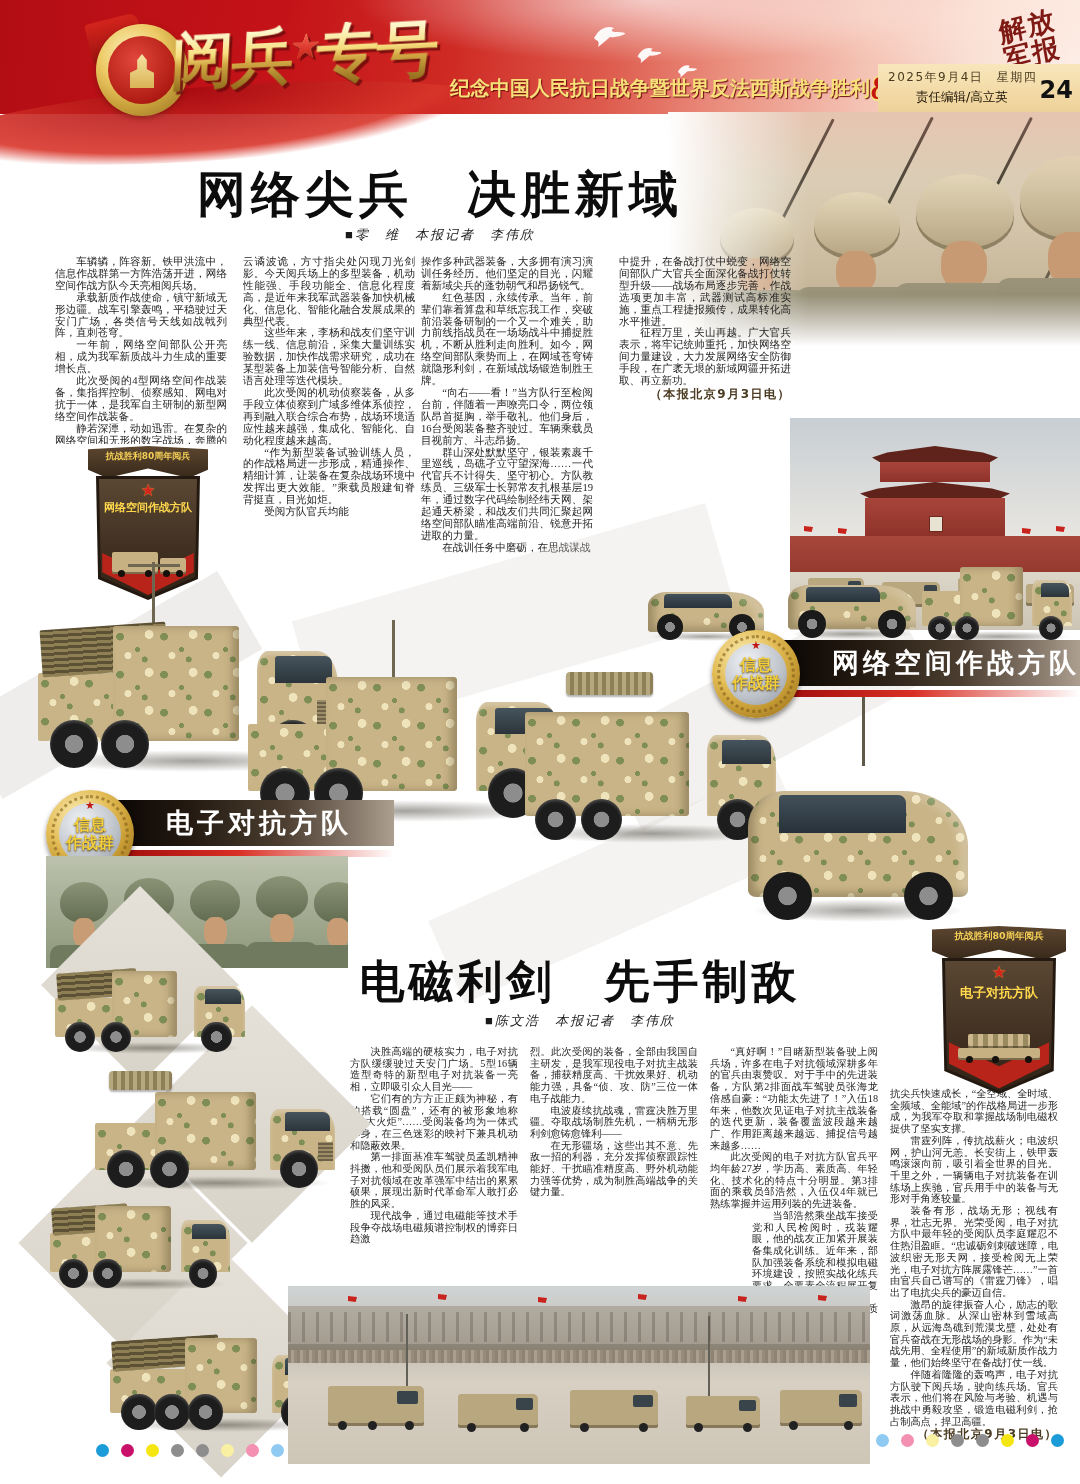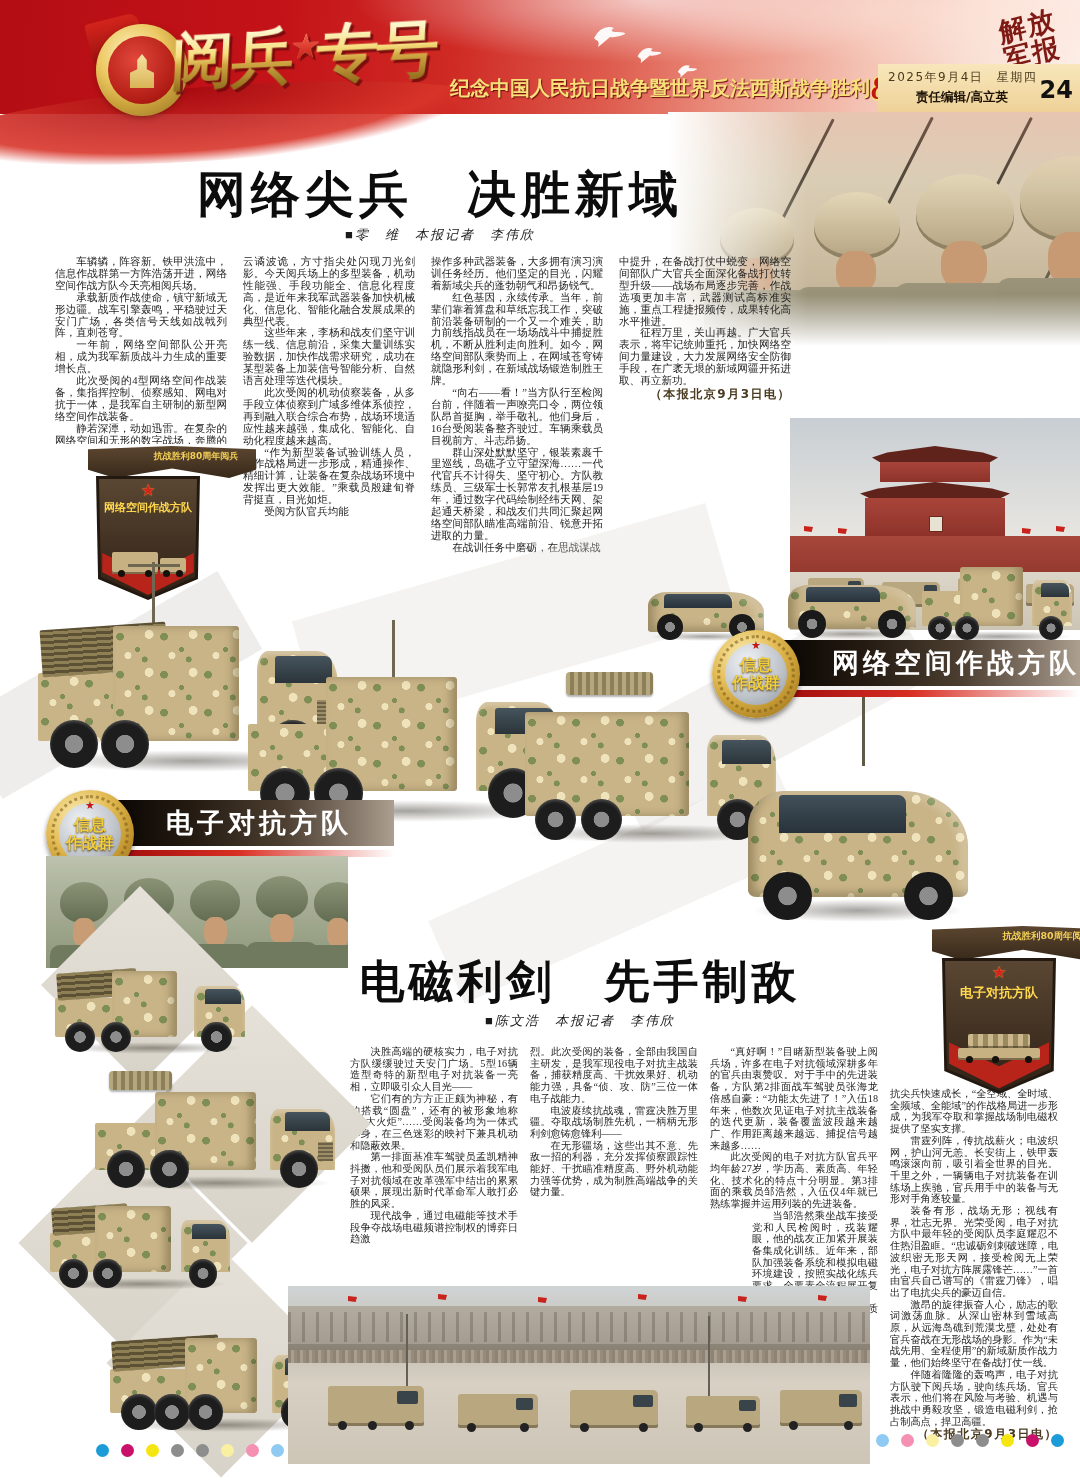--- a/index.html
+++ b/index.html
@@ -30,21 +30,21 @@
   .doves{left:592px;top:22px;width:130px;height:66px;}
   .dove{position:absolute;fill:#ffffff;opacity:.95;}
   .slogan{left:450px;top:70px;width:470px;font-family:"DejaVu Sans","Liberation Sans",sans-serif;font-weight:bold;
     font-size:20px;color:#f8e079;text-shadow:1px 1px 1px #6d0d0d;white-space:nowrap;}
   .slogan .num{font-family:"Liberation Serif",serif;font-style:italic;font-weight:900;font-size:33px;color:#c4160f;
     text-shadow:1px 1px 0 #f8e079,-1px -1px 0 #f8e079,0 2px 0 #f8e079;margin:0 1px;vertical-align:-4px;}
   .paper-name{left:988px;top:12px;width:84px;transform:rotate(-14deg) skewX(-4deg);font-weight:900;font-size:27px;line-height:1.05;
     color:#7e1a13;text-align:center;letter-spacing:2px;}
   .datebox{left:878px;top:64px;width:202px;height:48px;background:linear-gradient(#f8e7bb,#eed198);padding:5px 8px 0 10px;box-sizing:border-box;}
   .dateline{font-family:"DejaVu Sans","Liberation Sans",sans-serif;font-size:12px;color:#4a3a20;letter-spacing:1.5px;}
-  .editorline{font-family:"DejaVu Sans","Liberation Sans",sans-serif;font-size:12.5px;font-weight:bold;color:#1c1205;margin-top:3px;margin-left:28px;}
+  .editorline{font-family:"DejaVu Sans","Liberation Sans",sans-serif;font-size:12.5px;font-weight:normal;color:#1c1205;margin-top:3px;margin-left:28px;}
   .pagenum{position:absolute;right:7px;top:12px;font-family:"DejaVu Sans",sans-serif;font-size:24px;font-weight:900;color:#111;}
 
   
   .photo-rifles{left:668px;top:112px;width:412px;height:234px;overflow:hidden;
     background:linear-gradient(180deg,#e3d8c4 0%,#d5c7ad 45%,#c6b699 75%,#bcab8d 100%);}
   .sold{position:absolute;}
   .sold .helm{position:absolute;left:0;top:0;width:100%;height:48%;background:linear-gradient(#e3d7b8,#b5a482);border-radius:50% 50% 44% 44%;box-shadow:inset 0 -4px 0 #8f8163;}
   .sold .face{position:absolute;left:26%;top:42%;width:46%;height:30%;background:#cironpx;background:#c79a73;border-radius:42%;}
   .sold .bod{position:absolute;left:-22%;right:-22%;top:68%;height:42%;background:linear-gradient(#9b947a,#847d64);border-radius:14px 14px 0 0;}
   .rifle{position:absolute;width:3px;background:linear-gradient(#39342a,#6e6450);transform:rotate(27deg);transform-origin:bottom left;border-radius:2px;}
@@ -87,21 +87,21 @@
   .col p{margin:0;text-indent:2em;}
   .col p.noindent{text-indent:0;}
   .col p.dateline{text-indent:0;text-align:right;font-weight:bold;margin-top:2px;}
   .a1{top:256px;width:172px;font-size:10.6px;line-height:11.9px;}
   .a2{width:168px;font-size:10.2px;line-height:11.7px;}
 
   
   .ubadge{}
   .rib{position:absolute;background:linear-gradient(#5c4630,#38291a);
     clip-path:polygon(0 10%,50% 0,100% 10%,100% 74%,84% 100%,50% 70%,16% 100%,0 74%);
-    color:#f3cf56;font-family:"DejaVu Sans",sans-serif;font-weight:bold;text-align:center;padding-left:48px;}
+    color:#f3cf56;font-family:"DejaVu Sans",sans-serif;font-weight:bold;text-align:center;}
   .rib span{display:inline-block;margin-top:4px;}
   .shield{position:absolute;clip-path:polygon(50% 100%,2% 83%,0 0,100% 0,98% 83%);background:#231910;}
   .shield .sh-in{position:absolute;inset:3px;clip-path:polygon(50% 100%,2% 83%,0 0,100% 0,98% 83%);
     background:linear-gradient(#5a4733,#3c2c1e 70%,#2e2115);}
   .shield .chev{position:absolute;left:6%;right:6%;bottom:4%;height:34%;background:#b8231a;
     clip-path:polygon(0 0,50% 52%,100% 0,100% 46%,50% 100%,0 46%);}
   .shield .star{position:absolute;top:4px;width:100%;text-align:center;color:#d3251c;font-size:17px;font-family:"DejaVu Sans",sans-serif;text-shadow:0 0 1px #f5c842;}
   .shield .sh-label{position:absolute;width:100%;text-align:center;color:#ffd84d;font-family:"DejaVu Sans",sans-serif;font-weight:bold;}
   .bveh{position:absolute;background:#c7b183;border-radius:2px;box-shadow:inset 0 -2px 0 rgba(50,40,20,.5);}
   .bveh i{position:absolute;bottom:-3px;width:7px;height:7px;border-radius:50%;background:#15100c;}
@@ -234,21 +234,21 @@
       <p>此次受阅的4型网络空间作战装备，集指挥控制、侦察感知、网电对抗于一体，是我军自主研制的新型网络空间作战装备。</p>
       <p>静若深潭，动如迅雷。在复杂的网络空间和无形的数字战场，奔腾的数据洪流</p>
     </div>
   <div class="abs col a1" style="left:243px;height:326px">
       <p class="noindent">云谲波诡，方寸指尖处闪现刀光剑影。今天阅兵场上的多型装备，机动性能强、手段功能全、信息化程度高，是近年来我军武器装备加快机械化、信息化、智能化融合发展成果的典型代表。</p>
       <p>这些年来，李杨和战友们坚守训练一线、信息前沿，采集大量训练实验数据，加快作战需求研究，成功在某型装备上加装信号智能分析、自然语言处理等迭代模块。</p>
       <p>此次受阅的机动侦察装备，从多手段立体侦察到广域多维体系侦控，再到融入联合综合布势，战场环境适应性越来越强，集成化、智能化、自动化程度越来越高。</p>
       <p>“作为新型装备试验训练人员，的作战格局进一步形成，精通操作、精细计算，让装备在复杂战场环境中发挥出更大效能。”乘载员殷建旬脊背挺直，目光如炬。</p>
       <p>受阅方队官兵均能</p>
     </div>
-  <div class="abs col a1" style="left:431px;height:332px">
+  <div class="abs col a1" style="left:421px;height:332px">
       <p class="noindent">操作多种武器装备，大多拥有演习演训任务经历。他们坚定的目光，闪耀着新域尖兵的蓬勃朝气和昂扬锐气。</p>
       <p>红色基因，永续传承。当年，前辈们靠着算盘和草纸忘我工作，突破前沿装备研制的一个又一个难关，助力前线指战员在一场场战斗中捕捉胜机，不断从胜利走向胜利。如今，网络空间部队乘势而上，在网域苍穹铸就隐形利剑，在新域战场锻造制胜王牌。</p>
       <p>“向右——看！”当方队行至检阅台前，伴随着一声嘹亮口令，两位领队昂首挺胸，举手敬礼。他们身后，16台受阅装备整齐驶过。车辆乘载员目视前方、斗志昂扬。</p>
       <p>群山深处默默坚守，银装素裹千里巡线，岛礁孑立守望深海……一代代官兵不计得失、坚守初心。方队教练员、三级军士长郭常友扎根基层19年，通过数字代码绘制经纬天网、架起通天桥梁，和战友们共同汇聚起网络空间部队瞄准高端前沿、锐意开拓进取的力量。</p>
       <p>在战训任务中磨砺，在思战谋战</p>
     </div>
   <div class="abs col a1" style="left:619px;height:200px">
       <p class="noindent">中提升，在备战打仗中蜕变，网络空间部队广大官兵全面深化备战打仗转型升级——战场布局逐步完善，作战选项更加丰富，武器测试高标准实施，重点工程捷报频传，成果转化高水平推进。</p>
       <p>征程万里，关山再越。广大官兵表示，将牢记统帅重托，加快网络空间力量建设，大力发展网络安全防御手段，在广袤无垠的新域网疆开拓进取、再立新功。</p>
       <p class="dateline">（本报北京9月3日电）</p>

